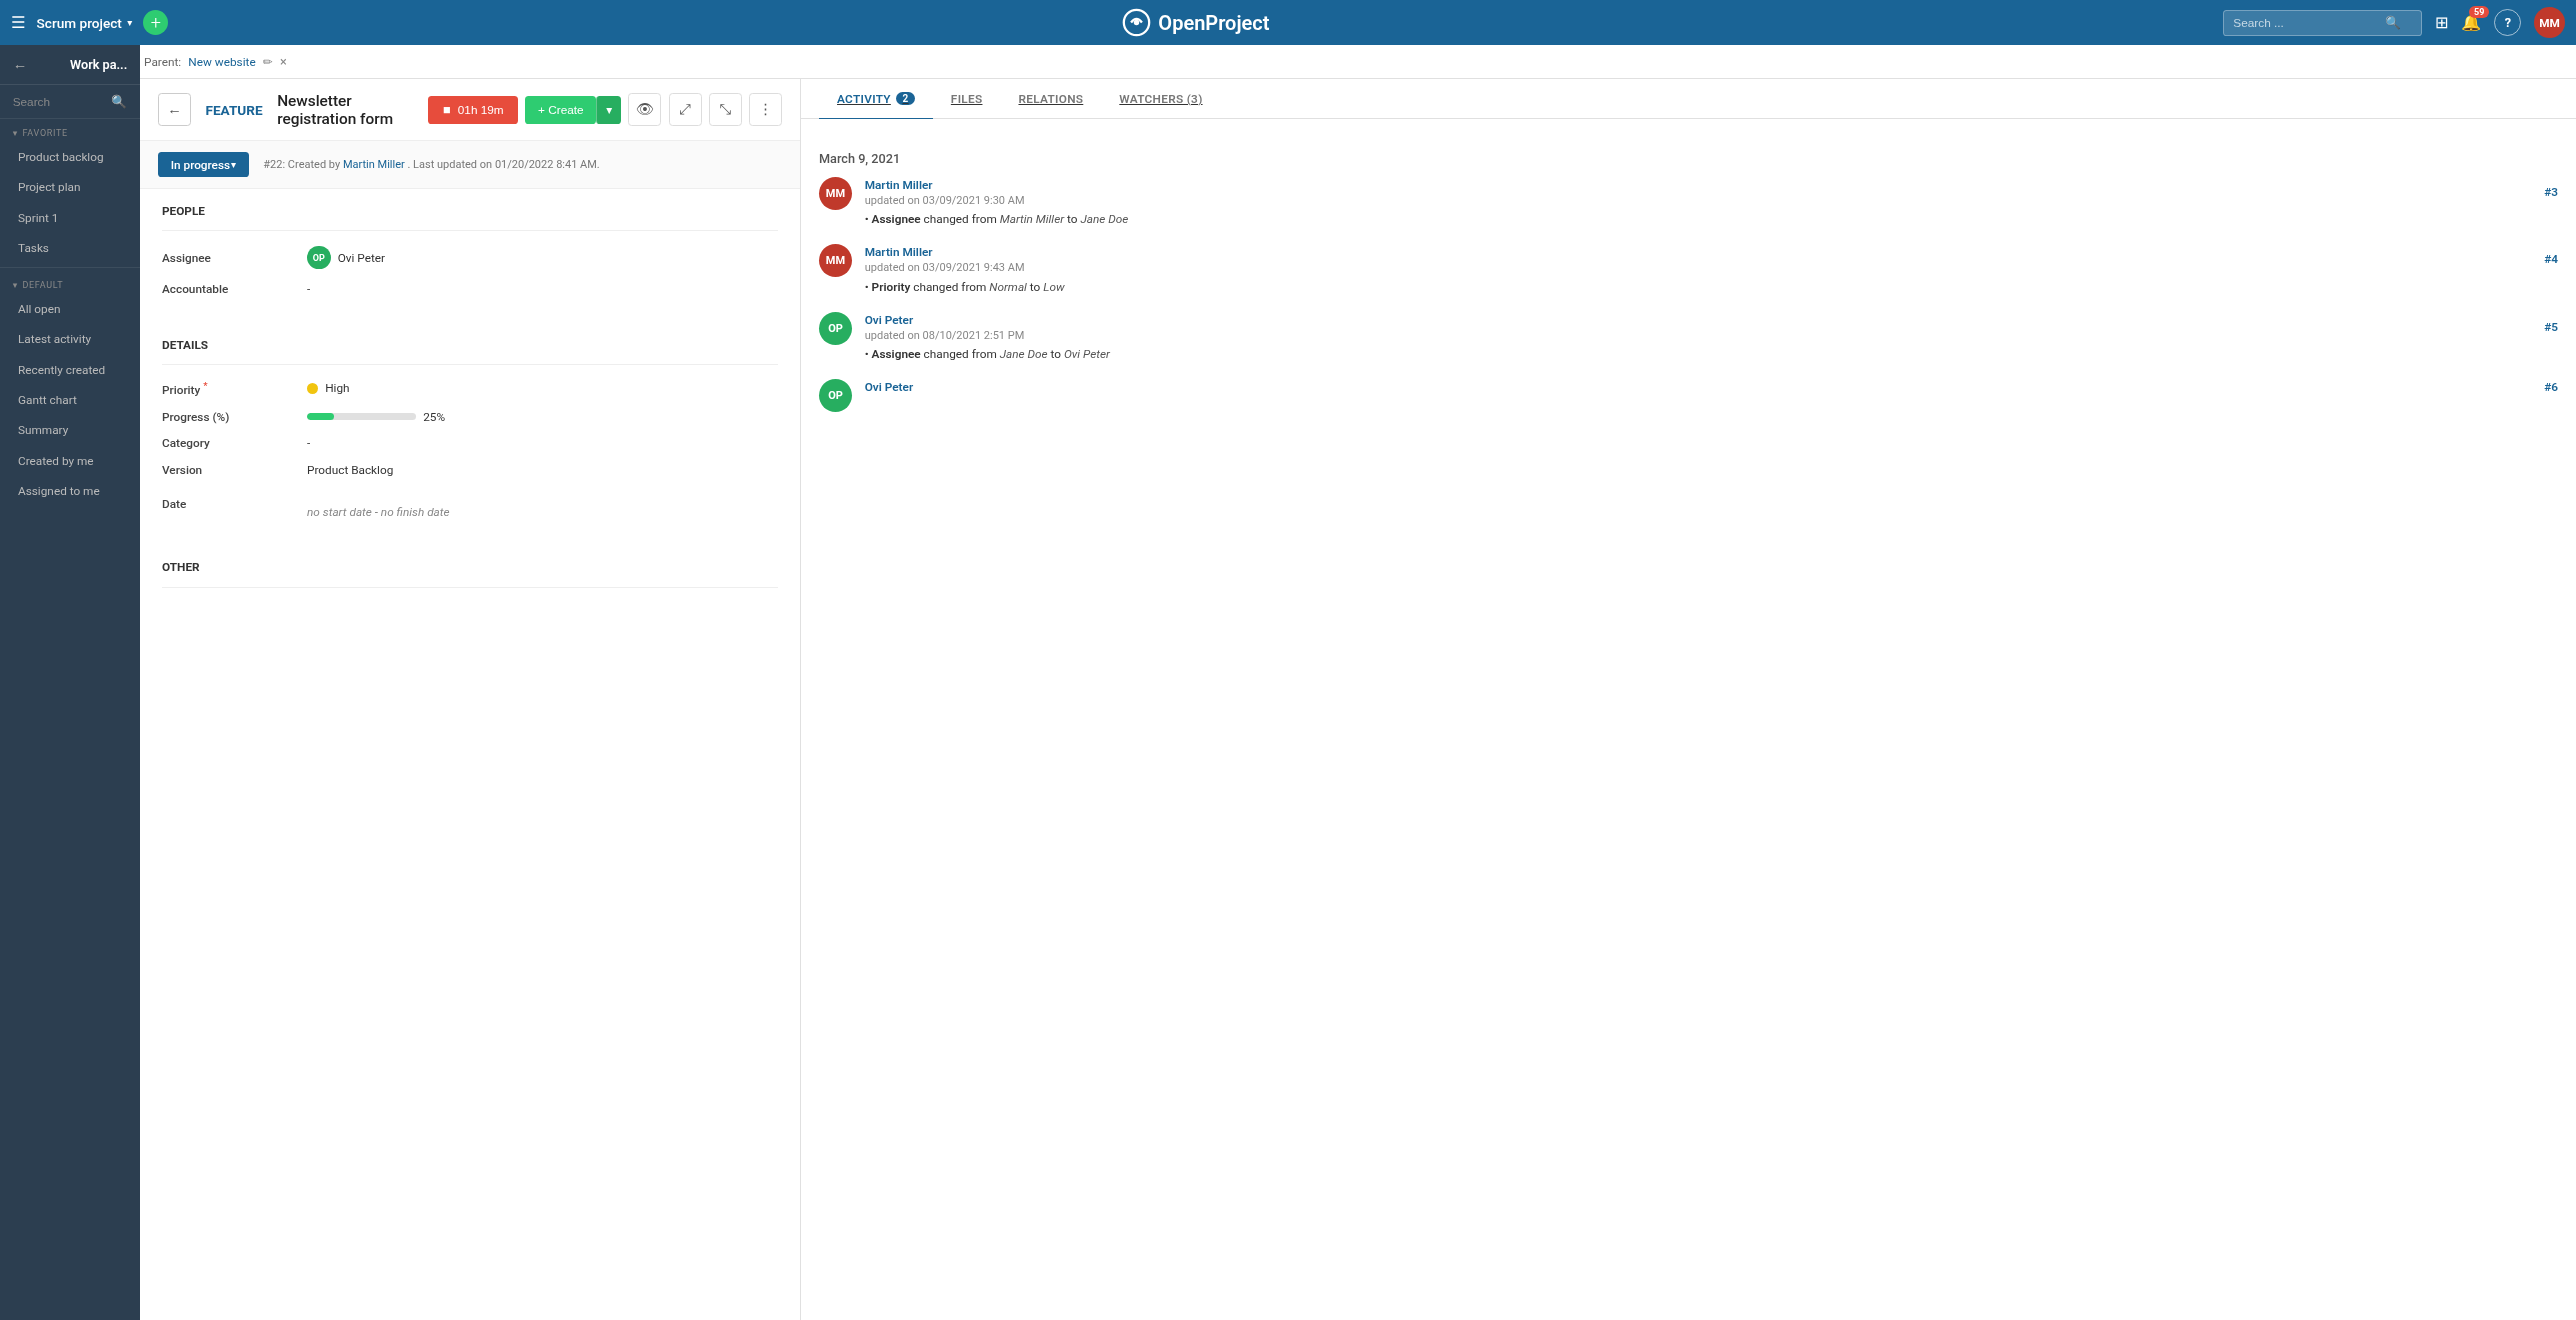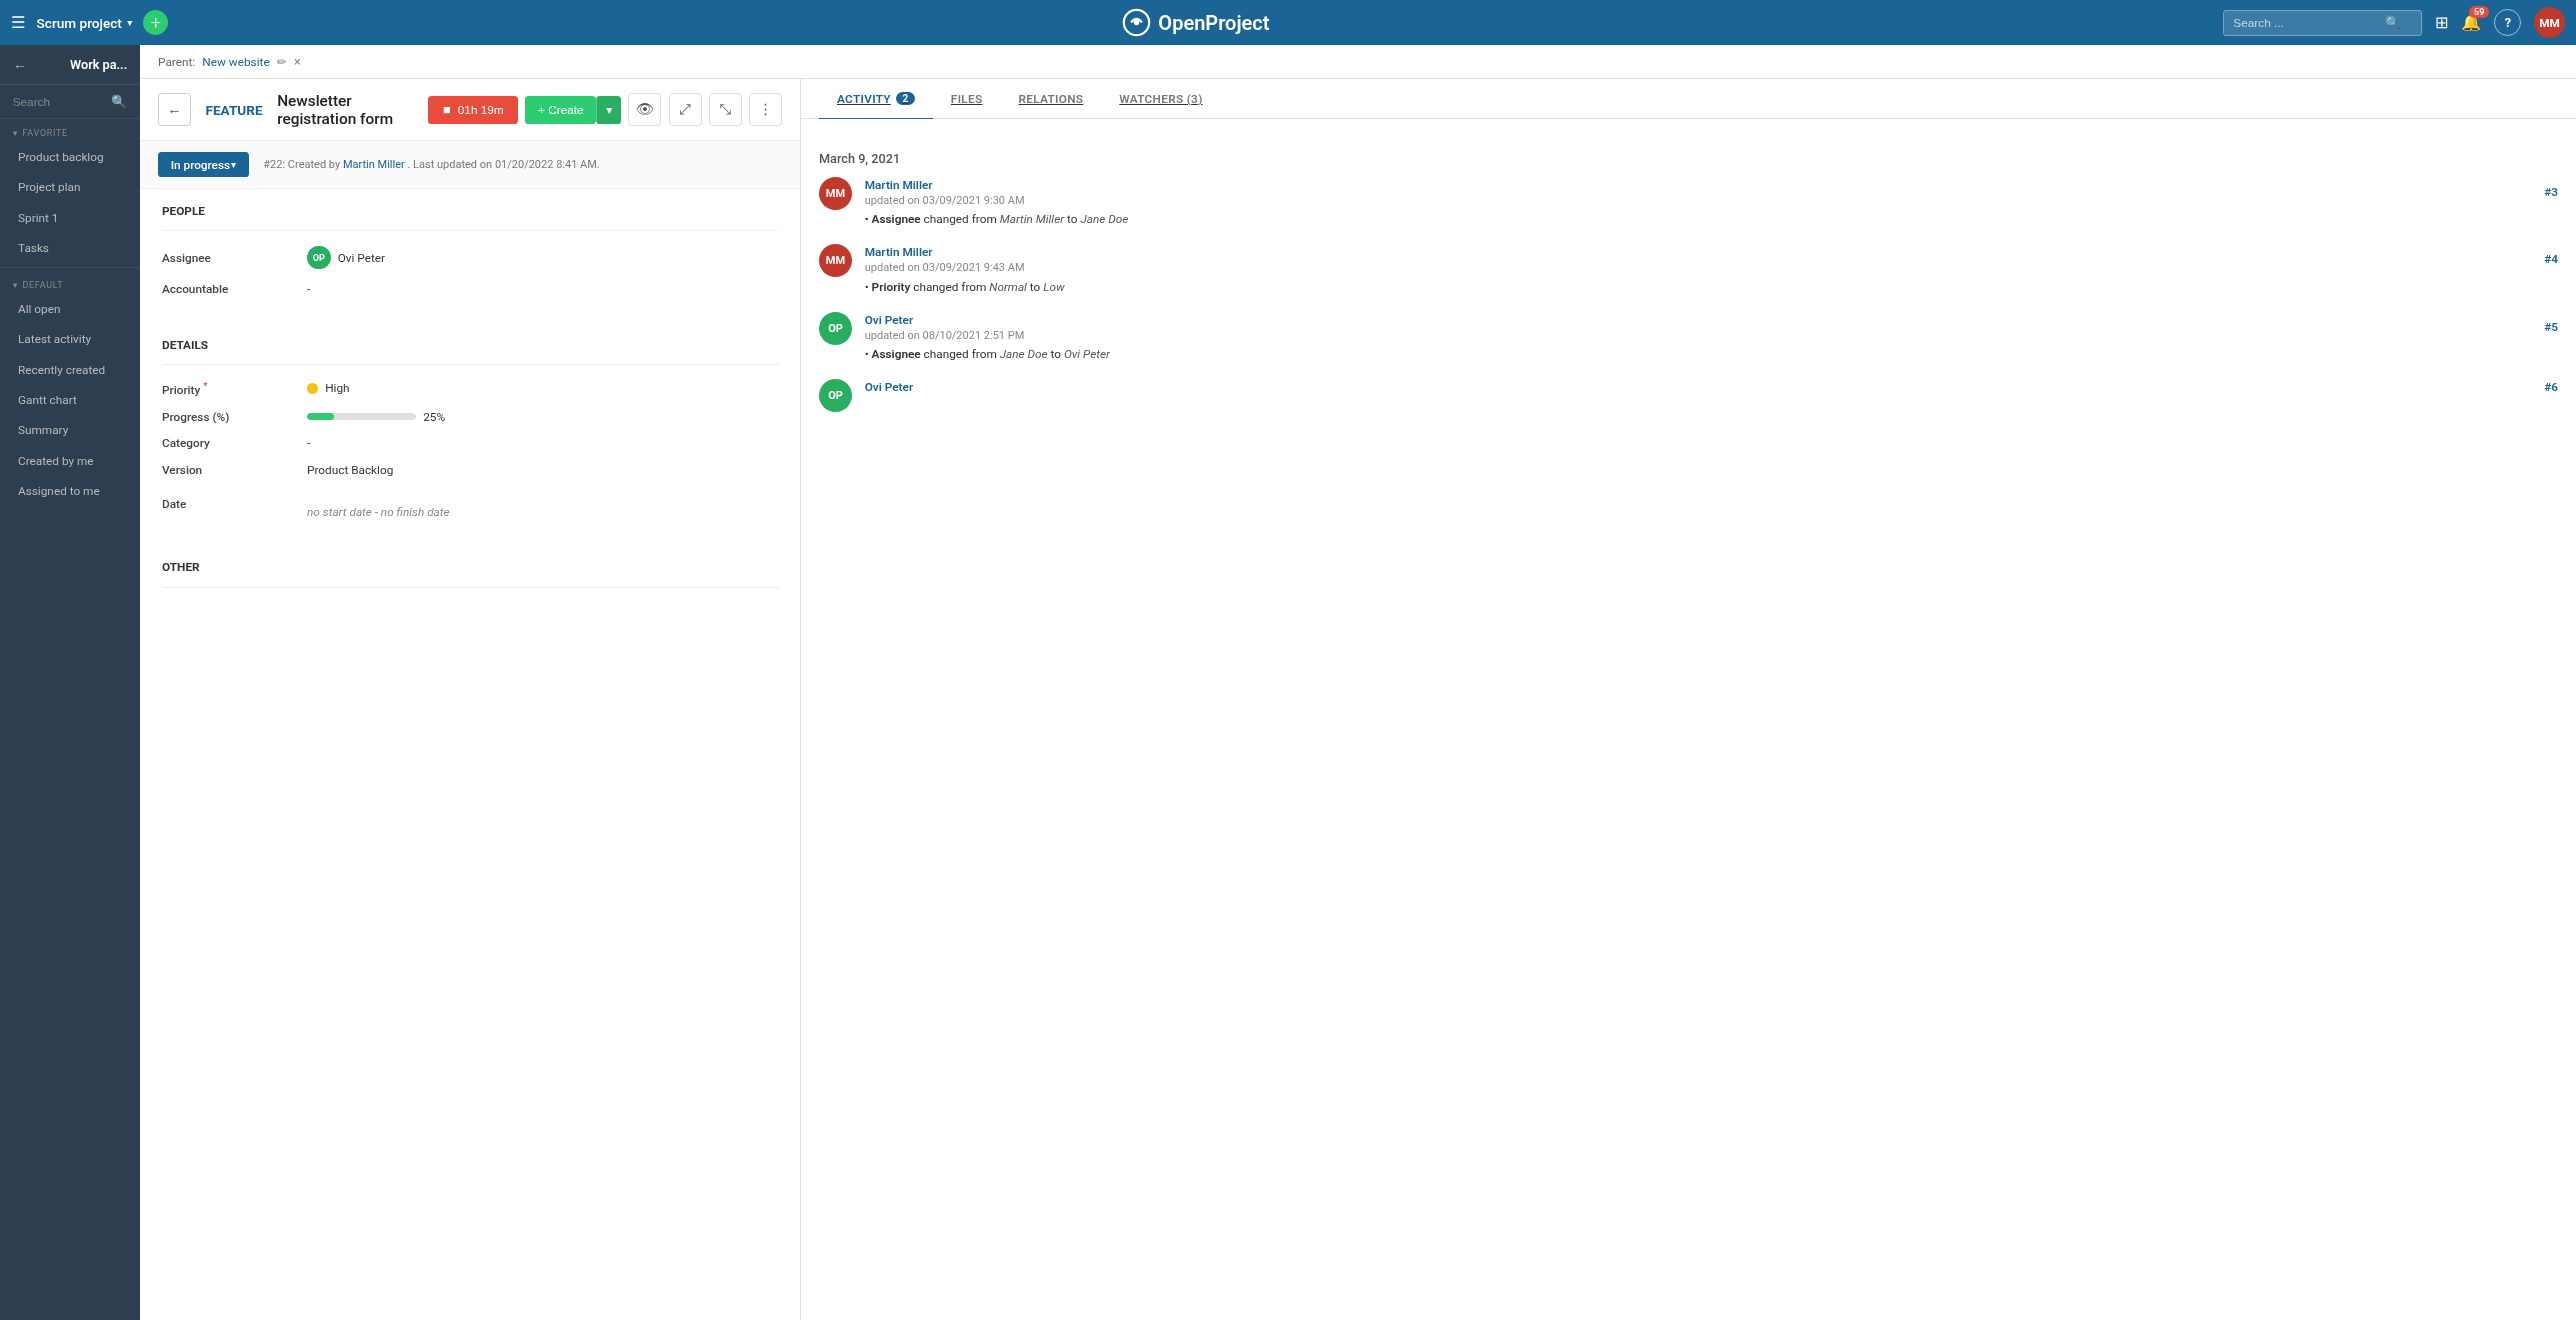--- a/index.html
+++ b/index.html
@@ -90,21 +90,21 @@
       transition: background 0.15s;
     }
     .sidebar-divider { height: 0.9px; background: rgba(255,255,255,0.08); margin: 3.6px 0; }
 
     
     .content-area { flex: 1; display: flex; flex-direction: column; overflow: hidden; }
 
     
     .breadcrumb {
       background: white; border-bottom: 0.9px solid #e0e0e0;
-      padding: 9px 18px; display: flex; align-items: center; gap: 7.2px;
+      padding: 9px 4px; display: flex; align-items: center; gap: 7.2px;
       font-size: 11.8px;
     }
     .breadcrumb-label { color: #666; }
     .breadcrumb-link { color: #1a6496; text-decoration: none; cursor: pointer; }
     .breadcrumb-edit { color: #888; cursor: pointer; }
     .breadcrumb-close { color: #888; cursor: pointer; font-size: 12.7px; }
 
     
     .wp-content { flex: 1; display: flex; overflow: hidden; background: white; }
 

